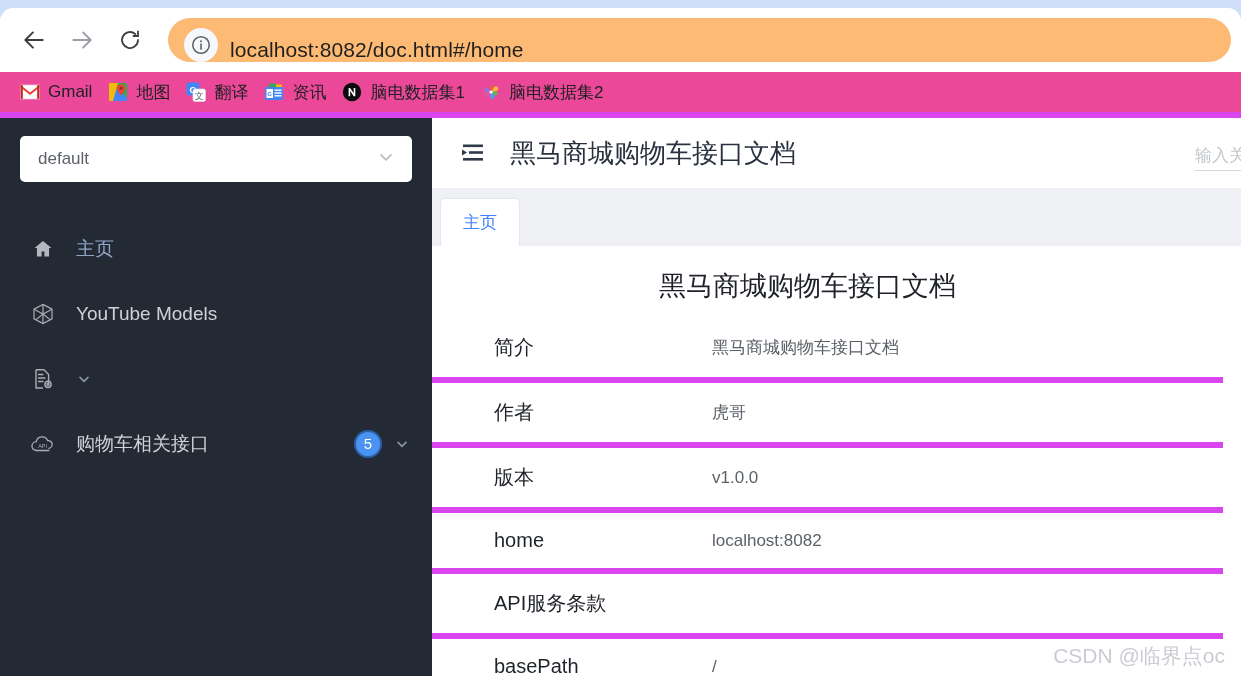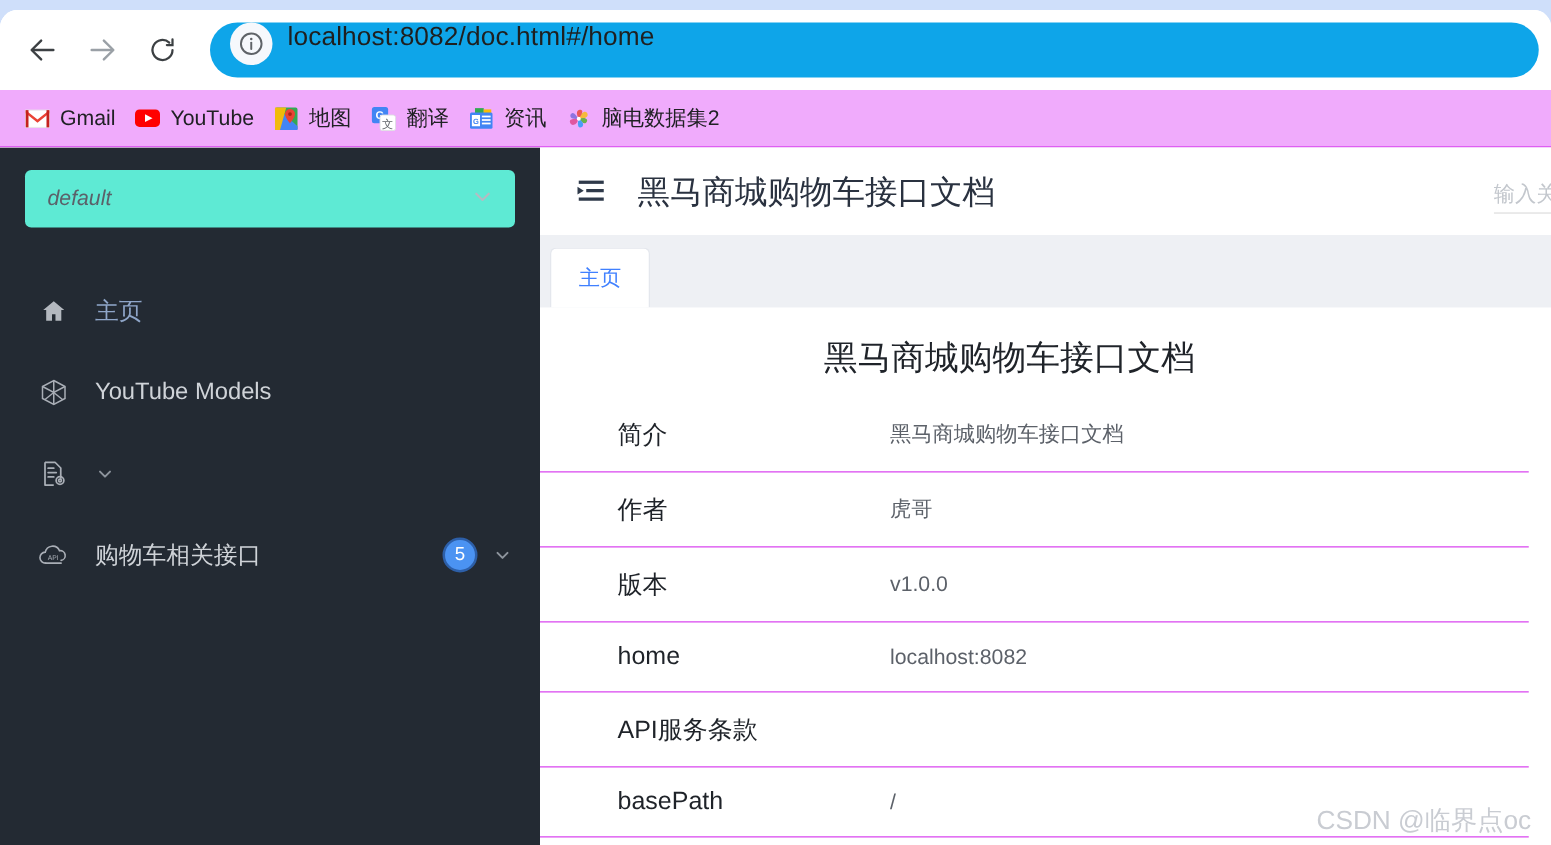--- a/index.html
+++ b/index.html
@@ -46,24 +46,24 @@
     border-radius: 50%;
     flex: 0 0 auto;
     margin-right: 8px;
   }
   .nav-btn svg { display: block; }
 
   .omnibox {
     flex: 1 1 auto;
     height: 44px;
     margin-left: 10px;
-    background: #0ea5e9;
+    background: #fdba74;
     border-radius: 22px;
     display: flex;
-    align-items: flex-start;
+    align-items: flex-end;
     padding: 0 16px;
     min-width: 0;
   }
   .omnibox .info-icon {
     width: 34px; height: 34px;
     border-radius: 50%;
     background: #f6f8fc;
     display: flex; align-items: center; justify-content: center;
     flex: 0 0 auto;
     margin-right: 12px;
@@ -75,22 +75,22 @@
     overflow: hidden;
     letter-spacing: 0.1px;
   }
 
   
   .bookmarks {
     height: 46px;
     display: flex;
     align-items: center;
     padding: 0 8px 0 12px;
-    background: #f0abfc;
-    border-bottom: 1px solid #d946ef;
+    background: #ec4899;
+    border-bottom: 6px solid #d946ef;
     white-space: nowrap;
     overflow: hidden;
   }
   .bm {
     display: flex;
     align-items: center;
     height: 34px;
     padding: 0 8px;
     border-radius: 6px;
     flex: 0 0 auto;
@@ -120,27 +120,26 @@
     width: 432px;
     flex: 0 0 432px;
     background: #232a33;
     padding-top: 18px;
     position: relative;
     overflow: hidden;
   }
   .group-select {
     margin: 0 20px;
     height: 46px;
-    background: #5eead4;
+    background: #ffffff;
     border-radius: 5px;
     display: flex;
     align-items: center;
     justify-content: space-between;
     padding: 0 16px 0 18px;
-    font-style: italic;
   }
   .group-select .gs-value {
     font-size: 17px;
     color: #5b6169;
   }
   .menu {
     margin-top: 34px;
   }
   .menu-item {
     height: 65px;
@@ -269,21 +268,21 @@
     margin-right: 40px;
   }
 
   .kv-table {
     width: 100%;
     border-collapse: collapse;
     table-layout: fixed;
   }
   .kv-table td {
     padding: 16px 0 16px 0;
-    border-bottom: 1px solid #d946ef;
+    border-bottom: 6px solid #d946ef;
     vertical-align: middle;
     height: 51px;
   }
   .kv-table tr:first-child td { border-top: none; }
   .kv-key {
     width: 280px;
     padding-left: 62px !important;
     font-size: 20px;
     color: #1f2329;
     white-space: nowrap;
@@ -354,29 +353,20 @@
           <svg width="20" height="16" viewBox="0 0 20 15">
             <rect x="0.6" y="0.6" width="18.8" height="13.8" fill="#fff" stroke="#e8e8e8" stroke-width="0.8"></rect>
             <polygon points="0.6,0.6 10,8 19.4,0.6 19.4,3 10,10.6 0.6,3" fill="#ea4335"></polygon>
             <rect x="0.6" y="0.6" width="2.2" height="13.8" fill="#c5221f"></rect>
             <rect x="17.2" y="0.6" width="2.2" height="13.8" fill="#c5221f"></rect>
           </svg>
         </span>
         <span class="bm-label">Gmail</span>
       </div>
 
-      <div class="bm">
-        <span class="fav">
-          <svg width="20" height="15" viewBox="0 0 20 15">
-            <rect x="0" y="0.5" width="20" height="14" rx="3.6" fill="#ff0000"></rect>
-            <polygon points="8,4.4 14,7.5 8,10.6" fill="#ffffff"></polygon>
-          </svg>
-        </span>
-        <span class="bm-label">YouTube</span>
-      </div>
 
       <div class="bm">
         <span class="fav">
           <svg width="20" height="20" viewBox="0 0 20 20">
             <rect x="1" y="1" width="18" height="18" rx="1.5" fill="#34a853"></rect>
             <polygon points="1,14 8,6 19,16 19,19 1,19" fill="#4285f4"></polygon>
             <polygon points="1,1 10,1 5,19 1,19" fill="#fbbc05" opacity="0.95"></polygon>
             <path d="M13 2.2a4 4 0 0 1 4 4c0 3-4 7.3-4 7.3s-4-4.3-4-7.3a4 4 0 0 1 4-4z" fill="#ea4335"></path>
             <circle cx="13" cy="6.2" r="1.5" fill="#a52714"></circle>
           </svg>
@@ -405,20 +395,29 @@
             <rect x="2.5" y="6" width="6.5" height="9" fill="#ffffff"></rect>
             <text x="5.7" y="12.9" font-size="6" font-family="Liberation Sans, sans-serif" fill="#4285f4" text-anchor="middle" font-weight="bold">G</text>
             <rect x="10.5" y="6.5" width="7" height="1.4" fill="#ffffff"></rect>
             <rect x="10.5" y="9.3" width="7" height="1.4" fill="#ffffff"></rect>
             <rect x="10.5" y="12.1" width="7" height="1.4" fill="#ffffff"></rect>
           </svg>
         </span>
         <span class="bm-label">资讯</span>
       </div>
 
+      <div class="bm">
+        <span class="fav">
+          <svg width="20" height="20" viewBox="0 0 20 20">
+            <circle cx="10" cy="10" r="9.2" fill="#0b0b0b"></circle>
+            <path d="M6.6 14.2V6.1h1.5l3.6 5.2V6.1h1.6v8.1h-1.5L8.2 9.0v5.2z" fill="#ffffff"></path>
+          </svg>
+        </span>
+        <span class="bm-label">脑电数据集1</span>
+      </div>
 
       <div class="bm">
         <span class="fav">
           <svg width="20" height="20" viewBox="0 0 20 20">
             <g transform="translate(10,10)">
               <path d="M0,0 C2,-6 6,-7 7,-4 C8,-1 4,0 0,0" fill="#f6b93b"></path>
               <path d="M0,0 C6,-2 8,1 6,3 C4,5 2,2 0,0" fill="#6ab04c"></path>
               <path d="M0,0 C5,3 4,7 1,7 C-1,7 -1,3 0,0" fill="#4a9df8"></path>
               <path d="M0,0 C-2,6 -6,6 -7,3 C-8,0 -4,0 0,0" fill="#e056a0"></path>
               <path d="M0,0 C-6,1 -8,-2 -6,-4 C-4,-6 -2,-2 0,0" fill="#8e74e0"></path>

